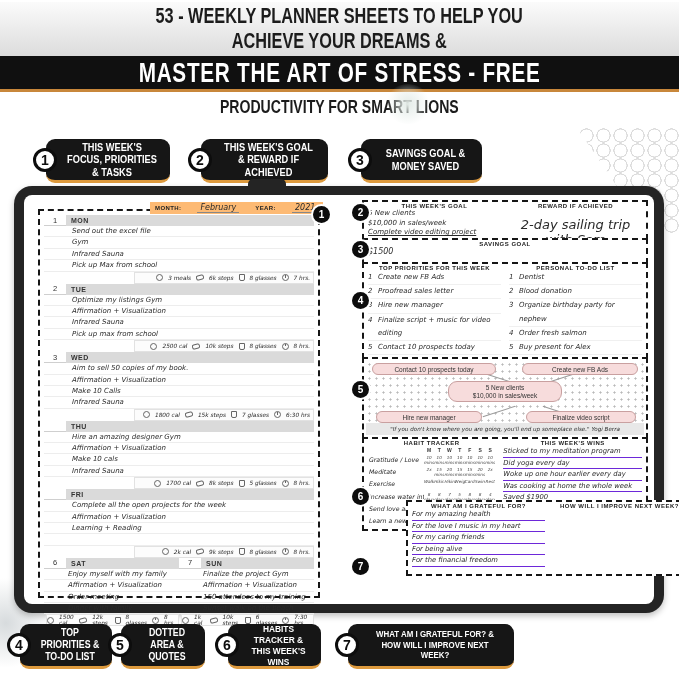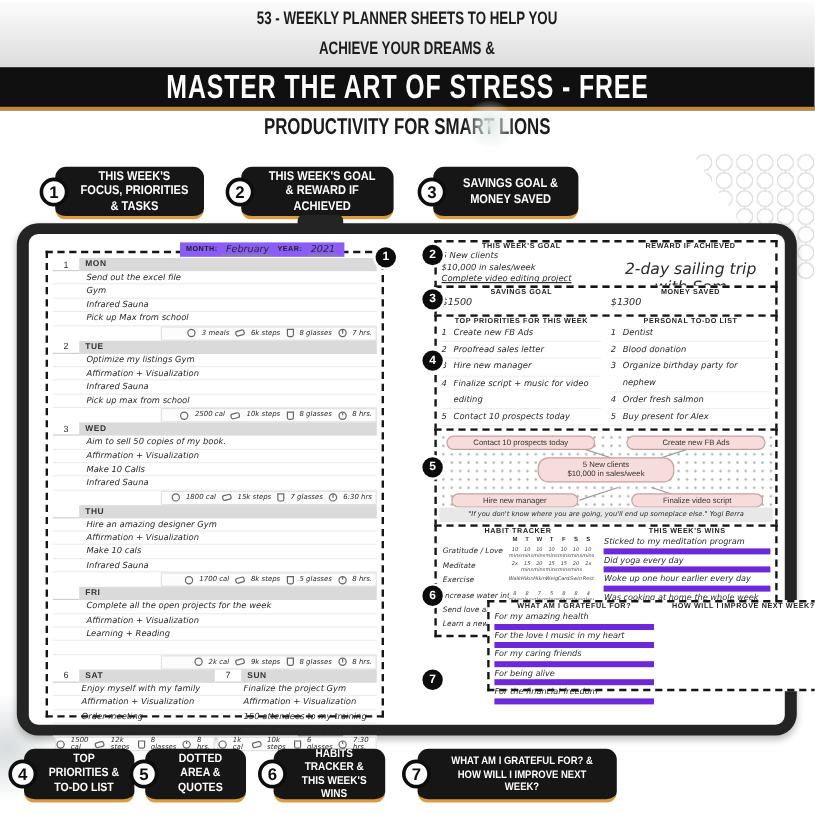--- a/index.html
+++ b/index.html
@@ -3,21 +3,21 @@
 <meta charset="utf-8">
 <style>
   html,body{margin:0;padding:0;background:#fff;}
   #stage{position:relative;width:679px;height:679px;background:#fff;overflow:hidden;
          font-family:"Liberation Sans",sans-serif;color:#111;}
   .cond{display:inline-block;transform:scaleX(.74);transform-origin:center;white-space:nowrap;font-weight:700;}
 
   
   .headline{position:absolute;top:2px;left:0;right:0;height:53px;text-align:center;
             background:linear-gradient(#fbfbfb,#dcdcdc);padding-top:1px;}
-  .headline div{font-size:15px;line-height:25px;color:#1c1c1c;text-decoration:underline;}
+  .headline div{font-size:22px;line-height:25px;color:#1c1c1c;text-decoration:underline;}
   .banner{position:absolute;top:56px;left:0;right:0;height:33px;background:#101010;
           border-bottom:3px solid #c8873b;display:flex;align-items:center;justify-content:center;}
   .banner .cond{color:#fff;font-size:28px;letter-spacing:1px;}
   .subtitle{position:absolute;top:96px;left:0;right:0;text-align:center;}
   .subtitle .cond{font-size:19px;color:#1c1c1c;}
 
   
   .hexpat{position:absolute;right:-14px;top:128px;width:200px;height:105px;opacity:.75;
           background-image:radial-gradient(circle,transparent 52%,#cfcfcf 54% 62%,transparent 64%);
           background-size:17px 15px;clip-path:polygon(42% 0,100% 0,100% 100%,78% 100%);}
@@ -44,22 +44,22 @@
 
   
   .cover{position:absolute;left:14px;top:186px;width:650px;height:427px;background:#242424;
          border-radius:18px;box-shadow:0 3px 6px rgba(0,0,0,.25);}
   .tab{position:absolute;left:248px;width:38px;background:#242424;border-radius:5px;}
   .tab.t{top:179px;height:12px;} .tab.b{top:606px;height:12px;}
   .sheet{position:absolute;left:24px;top:195px;width:630px;height:409px;background:#fff;border-radius:8px;}
 
   
   .lbox{position:absolute;left:38px;top:209px;width:282px;height:389px;border:2px dashed #161616;box-sizing:border-box;}
-  .monthhdr{position:absolute;left:150px;top:202px;height:12px;background:#8b5cf6;padding:0 5px;
-            display:flex;align-items:center;gap:4px;z-index:3;}
+  .monthhdr{position:absolute;left:150px;top:202px;height:12px;background:#fdba74;padding:0 5px;
+            display:flex;align-items:center;gap:16px;z-index:3;}
   .plab{font-size:6px;letter-spacing:.4px;color:#222;font-weight:700;}
   .hw{font-family:"DejaVu Sans",sans-serif;font-style:italic;color:#2a2a2a;}
   .monthhdr .hw{font-size:8px;border-bottom:1px solid #888;padding:0 3px;}
   .days{position:absolute;inset:4px 4px 3px 4px;display:flex;flex-direction:column;}
   .dayblk{flex:1;display:flex;flex-direction:column;}
   .dh{height:11px;display:flex;align-items:stretch;}
   .dnum{width:22px;font-size:7.5px;display:flex;align-items:center;justify-content:center;
         border-bottom:1px solid #cfcfcf;color:#333;}
   .dbar{flex:1;background:#dadada;font-size:7px;font-weight:700;letter-spacing:.5px;color:#333;
         display:flex;align-items:center;padding-left:5px;}
@@ -87,21 +87,21 @@
   #secE{top:437px;height:94px;} #secF{top:500px;height:76px;margin-left:44px;}
   .cols{display:flex;height:100%;}
   .col{flex:1;min-width:0;padding:0 4px;box-sizing:border-box;}
   .goal-line{font-size:7px;line-height:9.5px;}
   .goal-line:last-child{text-decoration:underline;}
   .reward-val{font-size:13px;text-align:center;margin-top:8px;}
   .money-val{font-size:8px;text-align:left;}
   .numline{display:flex;gap:4px;font-size:7px;line-height:13.2px;border-bottom:1px solid #f0f0f0;}
   .numline .n{flex:0 0 auto;width:6px;}
   .numline .sq{flex:0 0 auto;width:5px;height:5px;border:1px solid #bbb;margin-top:3px;}
-  .plainline{font-size:6.8px;line-height:10.6px;border-bottom:5px solid #6d28d9;
+  .plainline{font-size:6.8px;line-height:10.6px;border-bottom:1px solid #6d28d9;
              white-space:nowrap;overflow:hidden;}
   
   .dots{position:absolute;inset:2px 2px 14px 2px;
         background-image:radial-gradient(#b9b9b9 .9px,transparent 1.2px);background-size:7px 7px;}
   .bubble{position:absolute;background:#f7dcdc;border:1px solid #c9a0a0;border-radius:9px;
           font-size:6.5px;text-align:center;padding:1.5px 5px;color:#333;}
   .bub-c{left:50%;transform:translateX(-50%);top:22px;line-height:8px;}
   .mline{position:absolute;height:1px;background:#9a9a9a;}
   .quote{position:absolute;left:2px;right:2px;bottom:2px;height:12px;background:#e8e8e8;
          display:flex;align-items:center;justify-content:center;font-size:5.6px;color:#444;}
@@ -326,24 +326,20 @@
         <div class="reward-val hw">2-day sailing trip with Sam</div>
       </div>
     </div>
   </div>
 
   <div class="sec" id="secB">
     <div class="cols">
       <div class="col">
         <div class="shdr">SAVINGS GOAL</div>
         <div class="money-val hw">$1500</div>
-      </div>
-      <div class="col">
-        <div class="shdr">MONEY SAVED</div>
-        <div class="money-val hw">$1300</div>
       </div>
     </div>
   </div>
 
   <div class="sec" id="secC">
     <div class="cols">
       <div class="col">
         <div class="shdr">TOP PRIORITIES FOR THIS WEEK</div>
         <div id="pri-list">
             <div class="numline">

